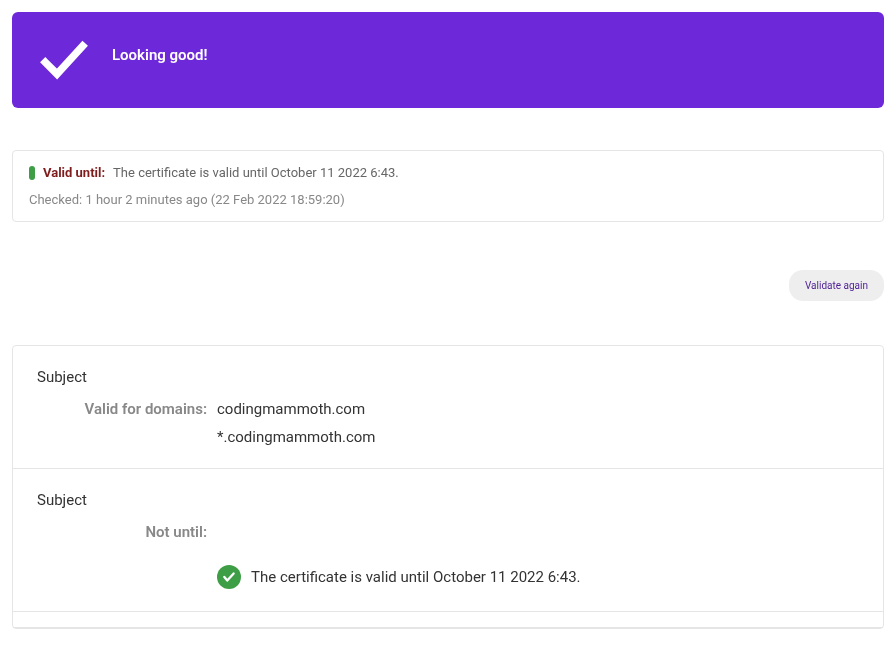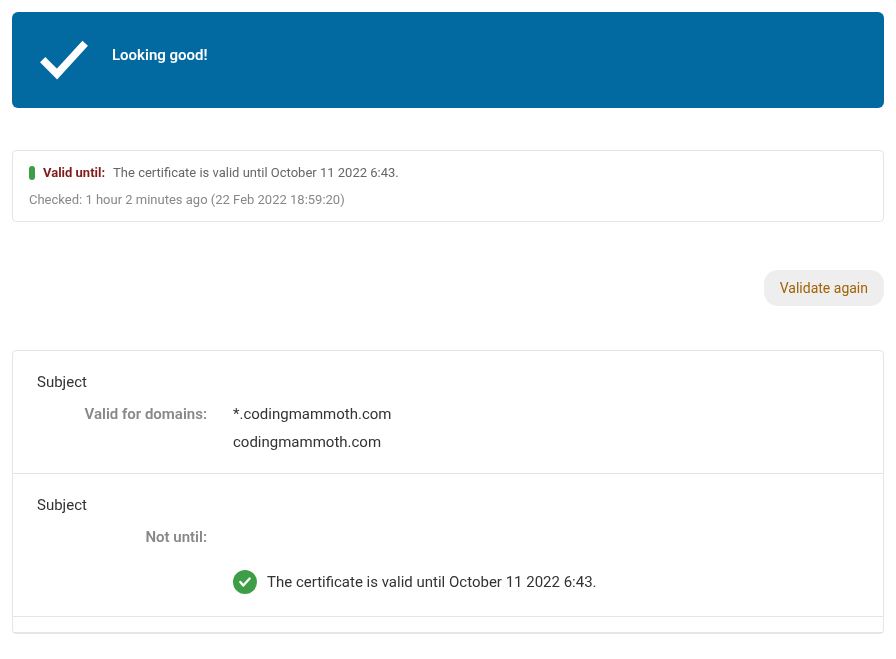--- a/index.html
+++ b/index.html
@@ -8,21 +8,21 @@
       padding: 0;
     }
     body {
       font-family: -apple-system, BlinkMacSystemFont, "Segoe UI", Roboto, Helvetica, Arial, sans-serif;
       background: #fff;
       padding: 12px;
       width: 896px;
       color: #333;
     }
     .banner {
-      background: #0369a1;
+      background: #6d28d9;
       border-radius: 6px;
       padding: 20px 24px;
       display: flex;
       align-items: center;
       gap: 20px;
       color: #fff;
     }
     .banner-icon svg {
       width: 56px;
       height: 56px;
@@ -73,22 +73,22 @@
     .actions {
       margin-top: 48px;
       display: flex;
       justify-content: flex-end;
     }
     .btn {
       background: #eeeeee;
       border: none;
       border-radius: 14px;
       padding: 10px 16px;
-      font-size: 14px;
-      color: #a16207;
+      font-size: 10px;
+      color: #4c1d95;
       cursor: pointer;
       font-family: inherit;
     }
     .details {
       border: 1px solid #e5e5e5;
       border-radius: 4px;
       margin-top: 44px;
     }
     .section {
       padding: 22px 24px;
@@ -100,21 +100,20 @@
     .section-title {
       font-weight: 400;
       font-size: 15px;
       color: #333;
       margin-bottom: 14px;
     }
     .row {
       display: flex;
       align-items: flex-start;
       margin-bottom: 10px;
-      gap: 16px;
     }
     .row:last-child {
       margin-bottom: 0;
     }
     .row .label {
       width: 180px;
       text-align: right;
       color: #888;
       font-weight: 600;
       font-size: 15px;
@@ -184,22 +183,22 @@
   <button class="btn">Validate again</button>
 </div>
 
 <div class="details">
 
   <div class="section">
     <div class="section-title">Subject</div>
     <div class="row">
       <div class="label">Valid for domains:</div>
       <div class="value">
+        <div class="line">codingmammoth.com</div>
         <div class="line">*.codingmammoth.com</div>
-        <div class="line">codingmammoth.com</div>
       </div>
     </div>
   </div>
 
   <div class="section">
     <div class="section-title">Subject</div>
     <div class="row">
       <div class="label">Not until:</div>
     </div>
     <div class="row">

